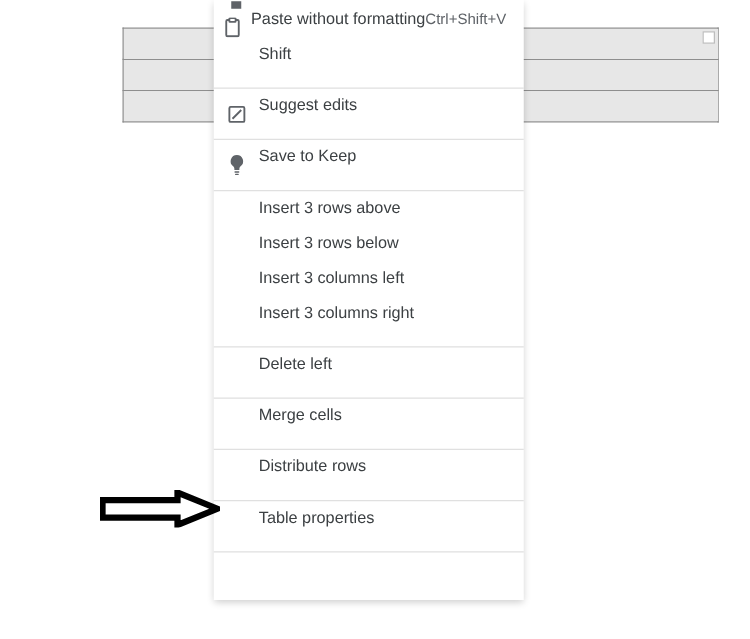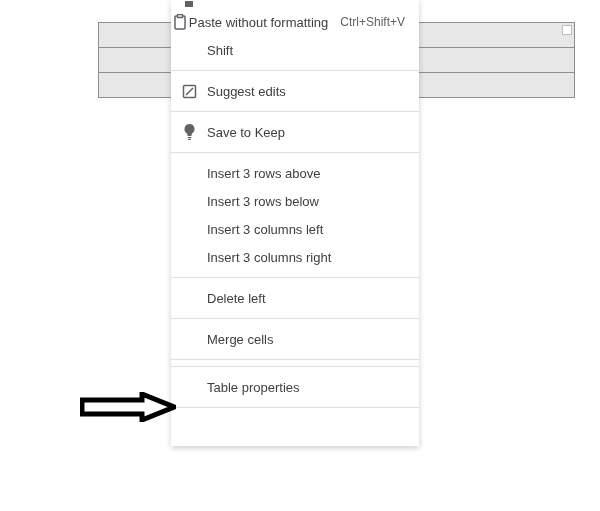--- a/index.html
+++ b/index.html
@@ -51,21 +51,20 @@
     position: absolute;
     left: 171px;
     top: 0;
     width: 248px;
     background: #fff;
     box-shadow: 0 2px 6px rgba(0,0,0,0.2);
     padding-bottom: 4px;
   }
   .ctx-row {
     display: flex;
-    align-items: center;
     height: 28px;
     padding: 0 14px 0 0;
     cursor: default;
     color: #3c4043;
   }
   .icon-slot {
     width: 36px;
     display: flex;
     justify-content: center;
     align-items: center;
@@ -74,21 +73,20 @@
   .icon-slot svg { display: block; }
   .label {
     flex: 1;
     font-size: 13px;
     line-height: 1;
     white-space: nowrap;
   }
   .shortcut {
     color: #5f6368;
     font-size: 12px;
-    margin-left: 12px;
     white-space: nowrap;
   }
   .sep {
     height: 1px;
     margin: 6px 0;
     background: #e0e0e0;
   }
   
   .partial-top {
     height: 8px;
@@ -210,20 +208,24 @@
 
     <div class="sep"></div>
 
     <div class="ctx-row">
       <span class="icon-slot"></span>
       <span class="label">Merge cells</span>
     </div>
 
     <div class="sep"></div>
 
+    <div class="ctx-row">
+      <span class="icon-slot"></span>
+      <span class="label">Distribute rows</span>
+    </div>
 
     <div class="sep"></div>
 
     <div class="ctx-row">
       <span class="icon-slot"></span>
       <span class="label">Table properties</span>
     </div>
 
     <div class="sep"></div>
 

